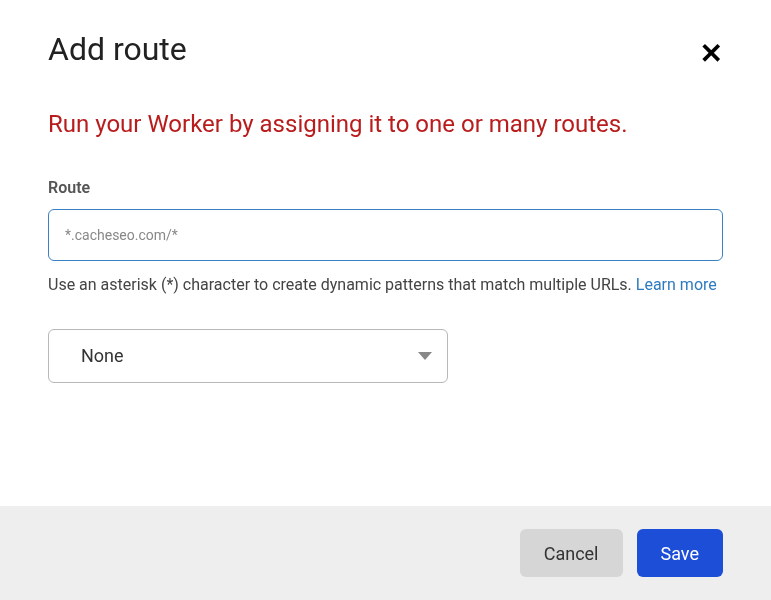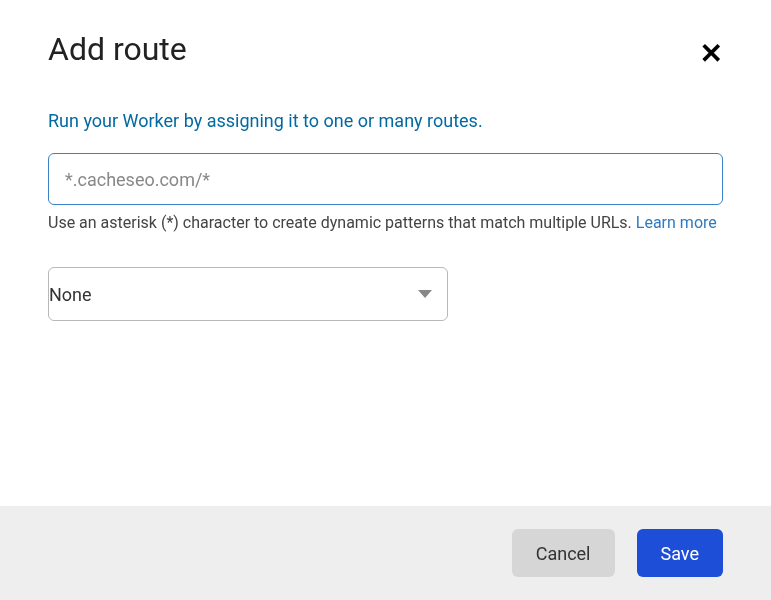--- a/index.html
+++ b/index.html
@@ -34,69 +34,69 @@
       font-size: 28px;
       font-weight: bold;
       line-height: 1;
       color: #000;
       background: none;
       border: none;
       padding: 0;
       margin-top: -4px;
     }
     .description {
-      font-size: 18px;
-      color: #0369a1;
-      margin-bottom: 20px;
+      font-size: 24px;
+      color: #b91c1c;
+      margin-bottom: 36px;
       line-height: 1.4;
     }
     .form-group {
       margin-bottom: 32px;
     }
     .label {
       display: block;
       font-size: 16px;
       font-weight: 600;
       color: #555;
       margin-bottom: 12px;
     }
     .text-input {
       width: 100%;
       height: 52px;
       padding: 0 16px;
-      font-size: 18px;
+      font-size: 14px;
       color: #6d28d9;
       background: #fff;
       border: 1.5px solid #3b82c4;
       border-radius: 6px;
       outline: none;
       font-family: inherit;
     }
     .text-input::placeholder {
       color: #888;
     }
     .help-text {
       font-size: 16px;
       color: #444;
-      margin-top: 6px;
+      margin-top: 12px;
       line-height: 1.5;
     }
     .learn-more {
       color: #2f7bbf;
       text-decoration: none;
       cursor: pointer;
     }
     .select-wrapper {
       position: relative;
       width: 400px;
     }
     .select-input {
       width: 100%;
       height: 54px;
-      padding: 0 44px 0 0;
+      padding: 0 44px 0 32px;
       font-size: 18px;
       color: #333;
       background: #fff;
       border: 1px solid #b8b8b8;
       border-radius: 6px;
       outline: none;
       appearance: none;
       -webkit-appearance: none;
       -moz-appearance: none;
       cursor: pointer;
@@ -118,21 +118,21 @@
       position: absolute;
       bottom: 0;
       left: 0;
       right: 0;
       height: 94px;
       background: #eeeeee;
       display: flex;
       justify-content: flex-end;
       align-items: center;
       padding: 0 48px;
-      gap: 22px;
+      gap: 14px;
     }
     .btn {
       height: 48px;
       padding: 0 24px;
       font-size: 18px;
       font-weight: 400;
       border-radius: 6px;
       border: none;
       cursor: pointer;
       font-family: inherit;
@@ -153,20 +153,21 @@
   <div class="modal-header">
     <h1 class="modal-title">Add route</h1>
     <button class="close-btn" aria-label="Close">
       <span>✕</span>
     </button>
   </div>
 
   <p class="description">Run your Worker by assigning it to one or many routes.</p>
 
   <div class="form-group">
+    <label class="label">Route</label>
     <input type="text" class="text-input" placeholder="*.cacheseo.com/*" style="">
     <p class="help-text">
       <span>Use an asterisk (*) character to create dynamic patterns that match multiple URLs. </span><a href="#" class="learn-more">Learn more</a>
     </p>
   </div>
 
   <div class="form-group">
     <div class="select-wrapper">
       <select class="select-input">
         <option>None</option>

